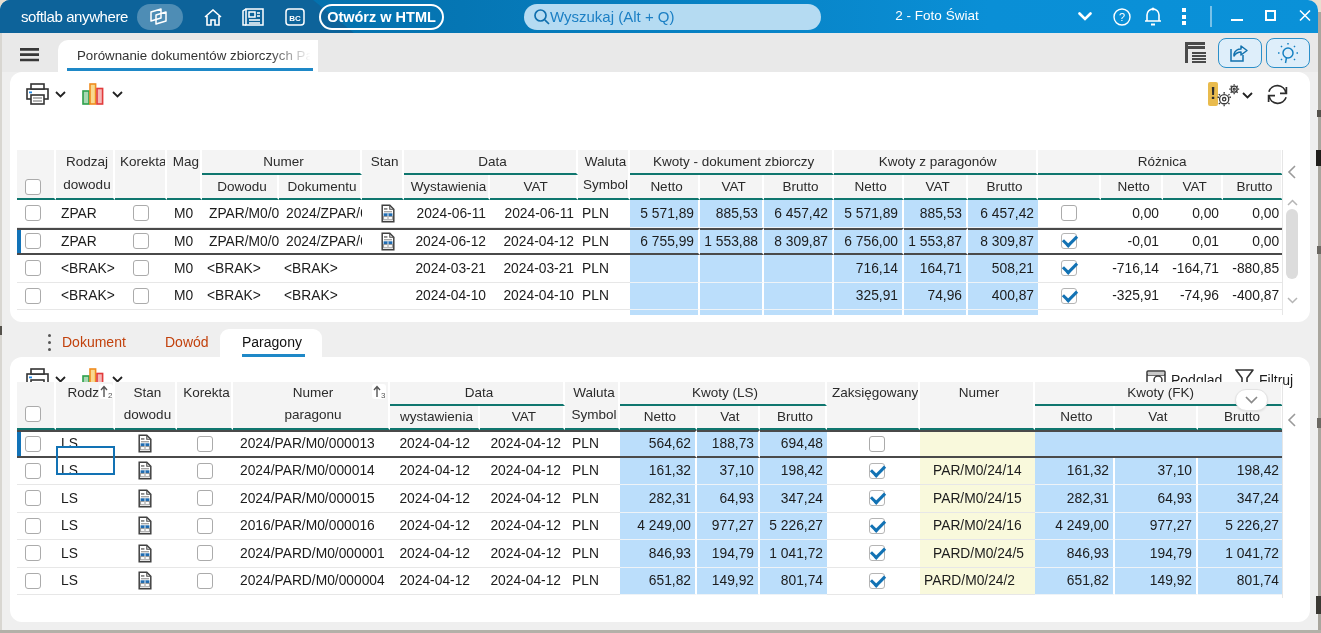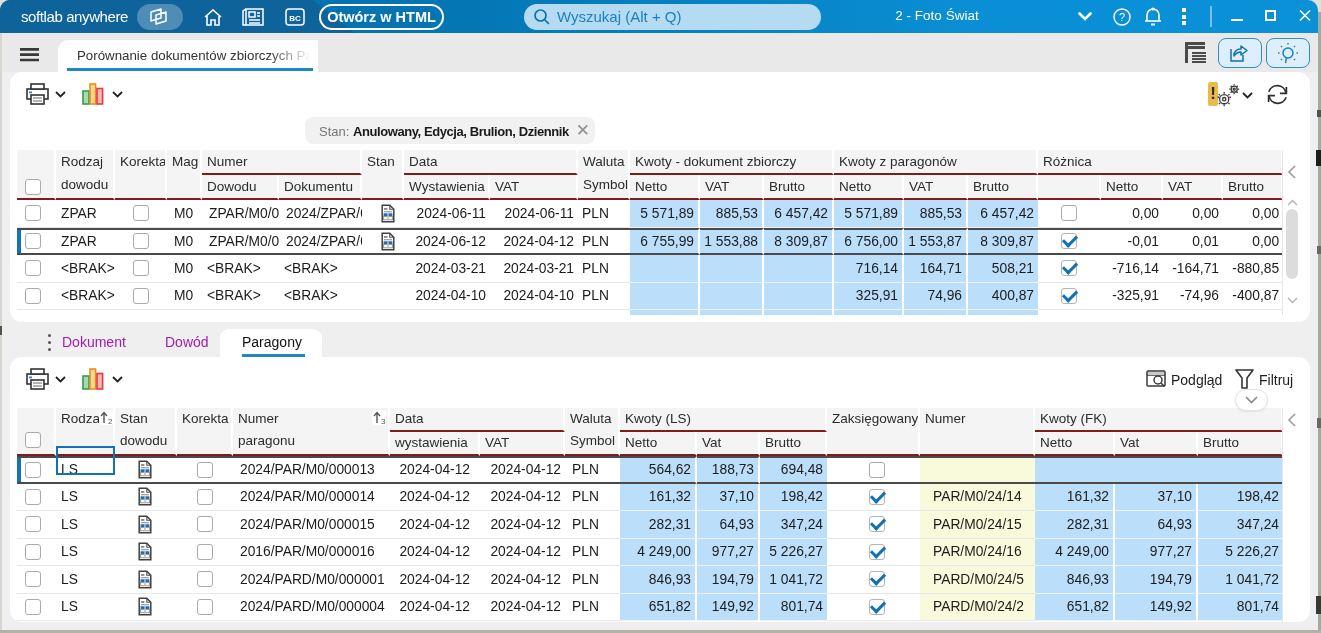--- a/index.html
+++ b/index.html
@@ -26,36 +26,36 @@
 #tabfade{left:268px;top:7px;width:50px;height:29px;background:linear-gradient(90deg,rgba(255,255,255,0),#fff 85%)}
 
 #topcard{left:10px;top:72px;width:1300px;height:250px;background:#fff;border-radius:12px}
 #botcard{left:10px;top:357px;width:1300px;height:265px;background:#fff;border-radius:12px}
 
 .chip{top:117px;height:27px;background:#f1f1f1;border-radius:8px;font-size:13px;line-height:27px;color:#757575;white-space:nowrap}
 .chip b{color:#191919;letter-spacing:-.15px}
 .chip .x{color:#909090;font-size:17px;font-weight:normal}
 
 table{border-collapse:separate;border-spacing:0;table-layout:fixed;font-size:13.8px;color:#1c1c1c}
-th{background:#f4f4f4;font-weight:normal;text-align:left;vertical-align:top;padding:0 0 0 5px;line-height:23px;font-size:13.5px;color:#2b2b2b;border-right:2px solid #fff;border-bottom:2px solid #7f1d1d;overflow:hidden;white-space:nowrap}
+th{background:#f4f4f4;font-weight:normal;text-align:center;vertical-align:top;padding:0 0 0 5px;line-height:23px;font-size:13.5px;color:#2b2b2b;border-right:2px solid #fff;border-bottom:2px solid #0f766e;overflow:hidden;white-space:nowrap}
 td{padding:0 0 0 7px;border-bottom:1px solid #e7e7e7;overflow:hidden;white-space:nowrap;vertical-align:middle}
 td.num{text-align:right;padding:0 4px 0 0}
 td.blue{background:#bbdefb;border-right:2px solid #fff;border-bottom:1px solid #eef3f7}
 td.blue.last{border-right:none}
 td.yellow{background:#f9f9dc}
 .cb{display:inline-block;width:16px;height:16px;border:1.5px solid #ababab;border-radius:3px;background:#fff;vertical-align:middle}
 .cbc{display:inline-block;width:16px;height:16px;border:1.5px solid #b5b5b5;border-radius:3px;background:#fff;vertical-align:middle;position:relative}
 .cbc:after{content:"";position:absolute;left:0.5px;top:1px;width:11px;height:6px;border-left:3.6px solid #1272b4;border-bottom:3.6px solid #1272b4;transform:rotate(-45deg)}
 .docico{display:inline-block;vertical-align:middle}
 
 .selrow td{border-top:2px solid #4a4a4a;border-bottom:2px solid #4a4a4a}
 .selbar2{position:absolute;left:0;top:-2px;bottom:-2px;width:4px;background:#1273b8}
 #ptab{left:220px;top:329px;width:102px;height:28px;background:#fff;border-radius:9px 9px 0 0}
 #punder{left:242px;top:354px;width:63px;height:3px;background:#1e88c7}
-.tablbl{top:334px;font-size:14px;color:#a21caf}
+.tablbl{top:334px;font-size:14px;color:#c2410c}
 #t2wrap th{line-height:22px}
 </style></head>
 <body>
 <div id="root">
   <div class="abs" id="beige"></div>
   <div class="abs" id="rightedge"></div>
   <div class="abs" id="win">
     <div class="abs" id="titlebar">
       <div class="abs" id="tbdark"></div>
       <div class="abs" id="logo">softlab anywhere</div>
@@ -78,21 +78,21 @@
           </g>
         </svg>
       <svg class="abs" style="left:285px;top:8px" width="20" height="18" viewBox="0 0 20 18">
           <rect x="1" y="1" width="18" height="16" rx="3" fill="none" stroke="#fff" stroke-width="1.5"></rect>
           <text x="10" y="13" font-size="8" font-weight="bold" fill="#fff" text-anchor="middle" font-family="Liberation Sans">BC</text>
         </svg>
       <div class="abs" id="openhtml">Otwórz w HTML</div>
       <div class="abs" id="search"><svg style="position:absolute;left:9px;top:4px" width="18" height="18" viewBox="0 0 18 18">
             <circle cx="7.5" cy="7.5" r="5.5" fill="none" stroke="#0f6fae" stroke-width="1.7"></circle>
             <path d="M11.8 11.8 L16 16" stroke="#0f6fae" stroke-width="1.7"></path>
-          </svg><span style="margin-left:33px">Wyszukaj (Alt + Q)</span></div>
+          </svg><span style="margin-left:26px">Wyszukaj (Alt + Q)</span></div>
       <div class="abs" id="apptitle">2 - Foto Świat</div>
       <svg class="abs" style="left:1078px;top:12px" width="14" height="9" viewBox="0 0 14 9">
           <path d="M1.5 1.5 L7 7 L12.5 1.5" fill="none" stroke="#fff" stroke-width="2.6" stroke-linecap="round"></path>
         </svg>
       <svg class="abs" style="left:1113px;top:8px" width="18" height="18" viewBox="0 0 18 18">
           <circle cx="9" cy="9" r="8" fill="none" stroke="#fff" stroke-width="1.4"></circle>
           <text x="9" y="13" font-size="11" fill="#fff" text-anchor="middle" font-family="Liberation Sans">?</text>
         </svg>
       <svg class="abs" style="left:1144px;top:7px" width="18" height="20" viewBox="0 0 18 20">
           <path d="M3 14 L3 8 a6 6 0 0 1 12 0 L15 14 M1 14 H17" fill="none" stroke="#fff" stroke-width="1.6"></path>
@@ -179,21 +179,20 @@
       </svg>
     <svg class="abs" style="left:1266px;top:83px" width="23" height="23" viewBox="0 0 23 23">
         <g fill="none" stroke="#2e2e2e" stroke-width="1.7">
           <path d="M2.9 8.7 A 8.8 8.8 0 0 1 19.9 9.9"></path>
           <path d="M20.4 3.9 L20.4 10.3 L14 10.3"></path>
           <path d="M20.1 14.3 A 8.8 8.8 0 0 1 3.1 13.1"></path>
           <path d="M2.6 19.1 L2.6 12.7 L9 12.7"></path>
         </g>
       </svg>
 
-    <div class="abs chip" style="left:305px;width:290px;padding:0 14px">Stan:&nbsp;<b style="letter-spacing:-.42px">Anulowany, Edycja, Brulion, Dziennik</b><span class="x" style="margin-left:7px">✕</span></div>
 
     <div class="abs" style="left:17px;top:150px;width:1266px;height:165px;overflow:hidden;border-right:1px solid #e6e6e6" id="t1wrap">
         <table style="width:1266px">
           <colgroup>
             <col style="width:39px">
             <col style="width:59px">
             <col style="width:52px">
             <col style="width:35px">
             <col style="width:77px">
             <col style="width:83px">
@@ -425,21 +424,21 @@
           <path d="M15 13 L18.5 16.5"></path>
         </g>
         <rect x="2" y="2" width="16" height="3" fill="#c9c9c9"></rect>
       </svg>
     <div class="abs" style="left:1171px;top:372px;font-size:14px;color:#1c1c1c">Podgląd</div>
     <svg class="abs" style="left:1235px;top:369px" width="19" height="20" viewBox="0 0 19 20">
         <path d="M1 1 H18 L12 9 L12 19 L7 19 L7 9 Z" fill="none" stroke="#333" stroke-width="1.6" stroke-linejoin="round"></path>
       </svg>
     <div class="abs" style="left:1259px;top:372px;font-size:14px;color:#1c1c1c">Filtruj</div>
 
-    <div class="abs" style="left:17px;top:408px;width:1266px;height:216px;overflow:hidden;border-right:1px solid #e6e6e6" id="t2wrap">
+    <div class="abs" style="left:17px;top:382px;width:1266px;height:216px;overflow:hidden;border-right:1px solid #e6e6e6" id="t2wrap">
         <table style="width:1266px">
           <colgroup>
             <col style="width:39px">
             <col style="width:59px">
             <col style="width:62px">
             <col style="width:56px">
             <col style="width:157px">
             <col style="width:90px">
             <col style="width:85px">
             <col style="width:55px">
@@ -634,21 +633,21 @@
                 </svg></td>
               <td style="padding-left:20px"><span class="cb"></span></td>
               <td style="padding-left:7px">2024/PARD/M0/000004</td>
               <td class="num" style="padding-right:10px">2024-04-12</td>
               <td class="num">2024-04-12</td>
               <td>PLN</td>
               <td class="num blue">651,82</td>
               <td class="num blue">149,92</td>
               <td class="num blue last">801,74</td>
               <td style="padding-left:42px"><span class="cbc"></span></td>
-              <td class="yellow" style="padding-left:13px">PARD/M0/24/2</td>
+              <td class="yellow" style="padding-left:4px">PARD/M0/24/2</td>
               <td class="num blue">651,82</td>
               <td class="num blue">149,92</td>
               <td class="num blue last">801,74</td>
             </tr>
           </tbody>
         </table>
       </div>
     <div class="abs" style="left:56px;top:446px;width:59px;height:29px;border:2.5px solid #1272b4;box-sizing:border-box"></div>
     <div class="abs" style="left:1235px;top:389px;width:33px;height:22px;background:#fff;border:1px solid #e3e3e3;border-radius:11px;box-shadow:0 1px 2px rgba(0,0,0,.08)"></div>
     <svg class="abs" style="left:1245px;top:396px" width="13" height="8" viewBox="0 0 13 8">

